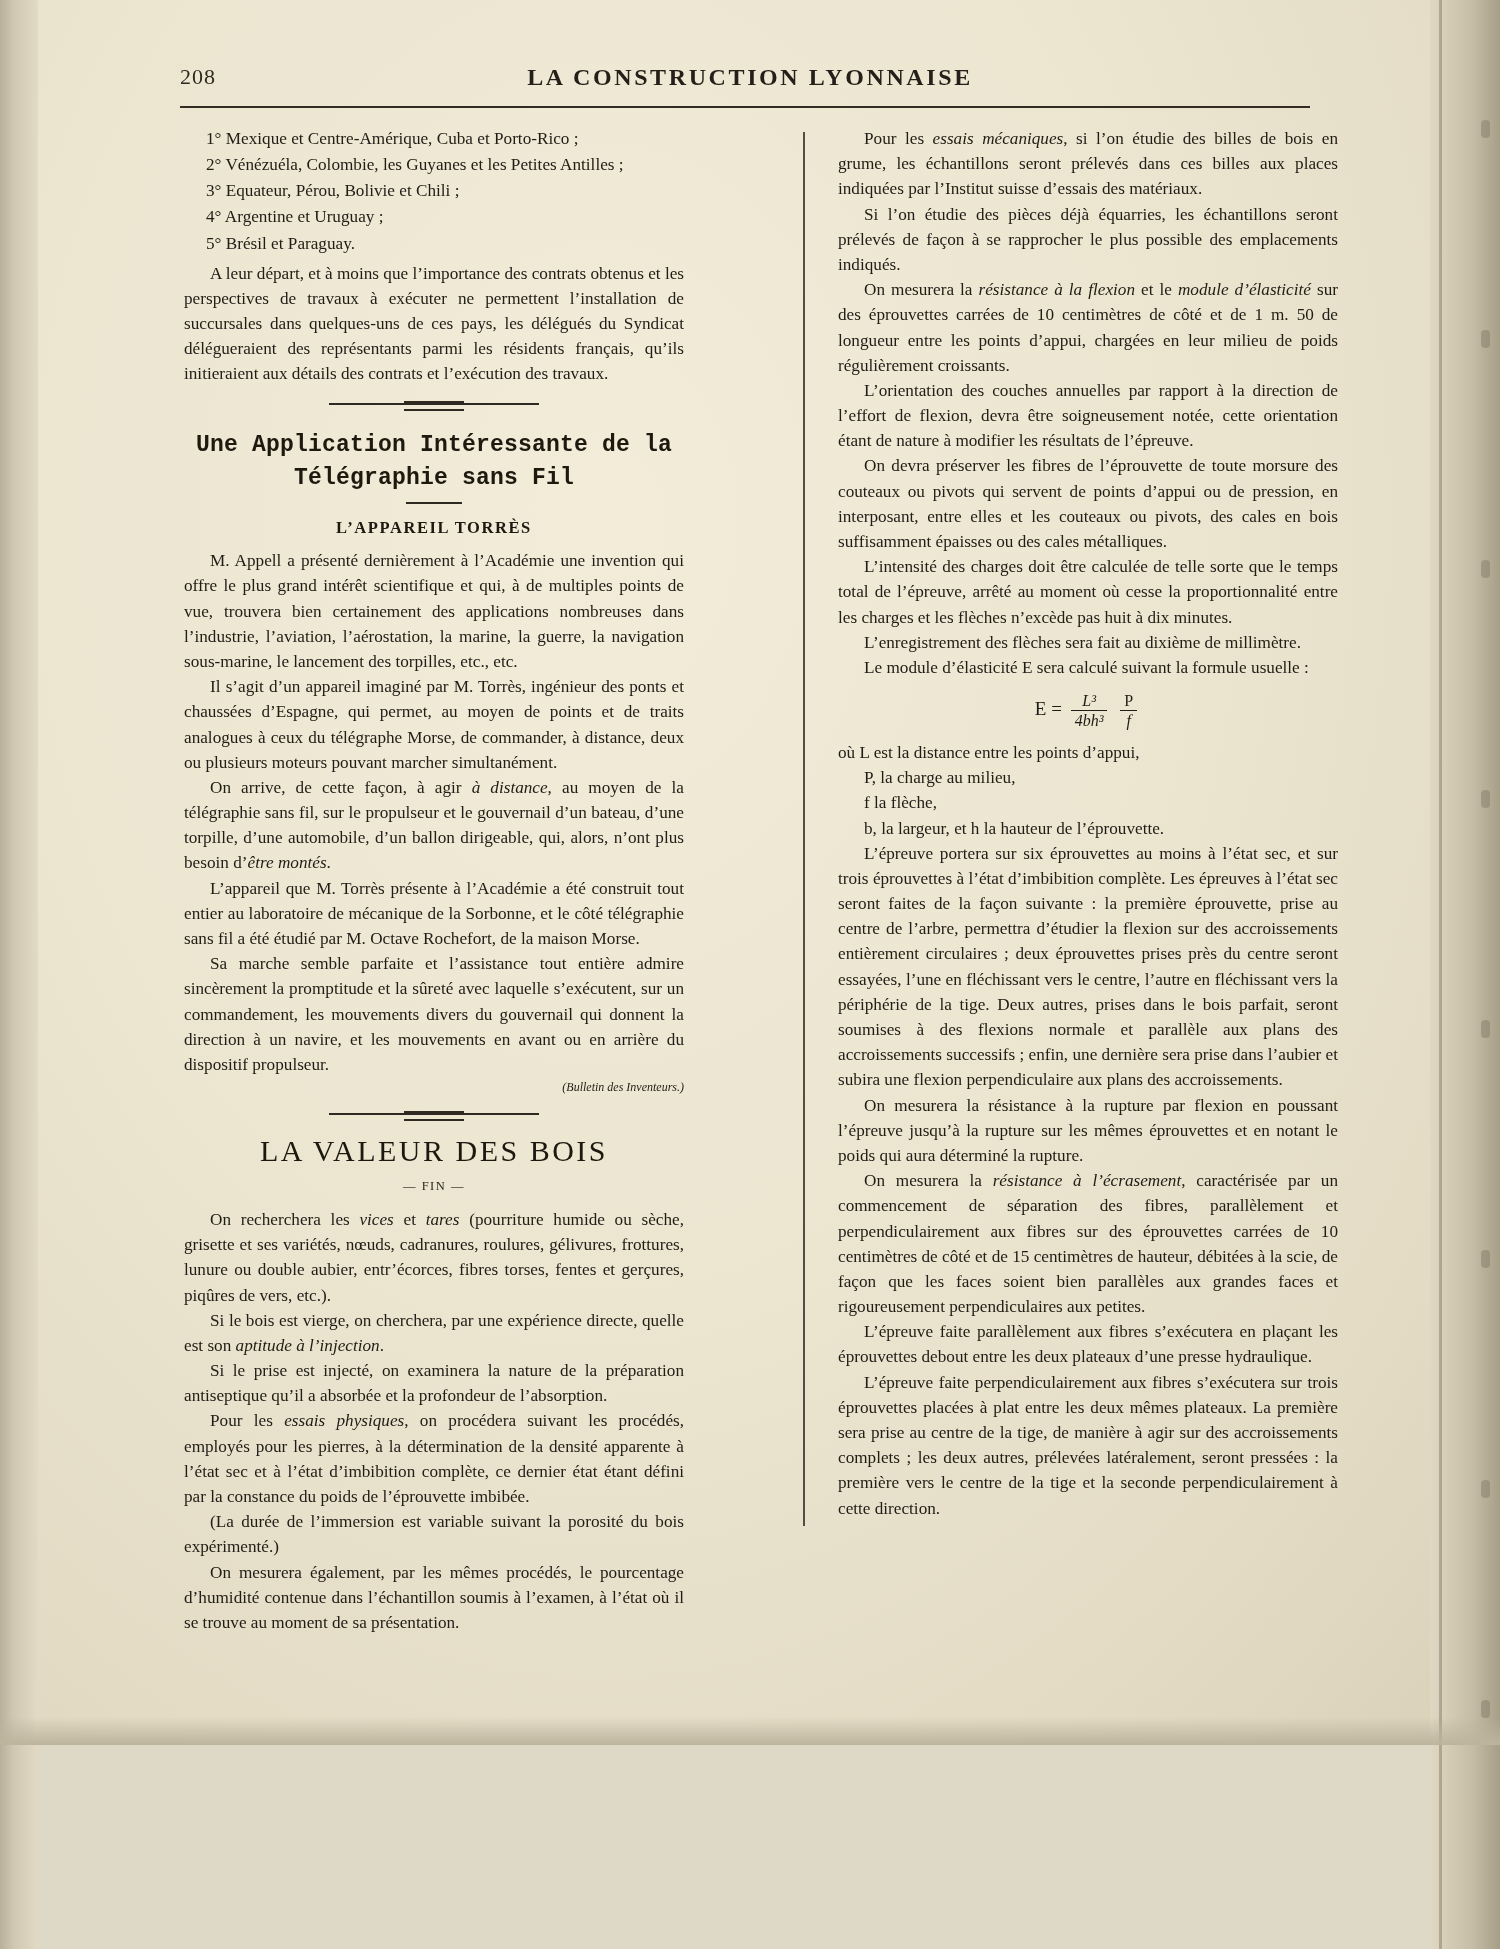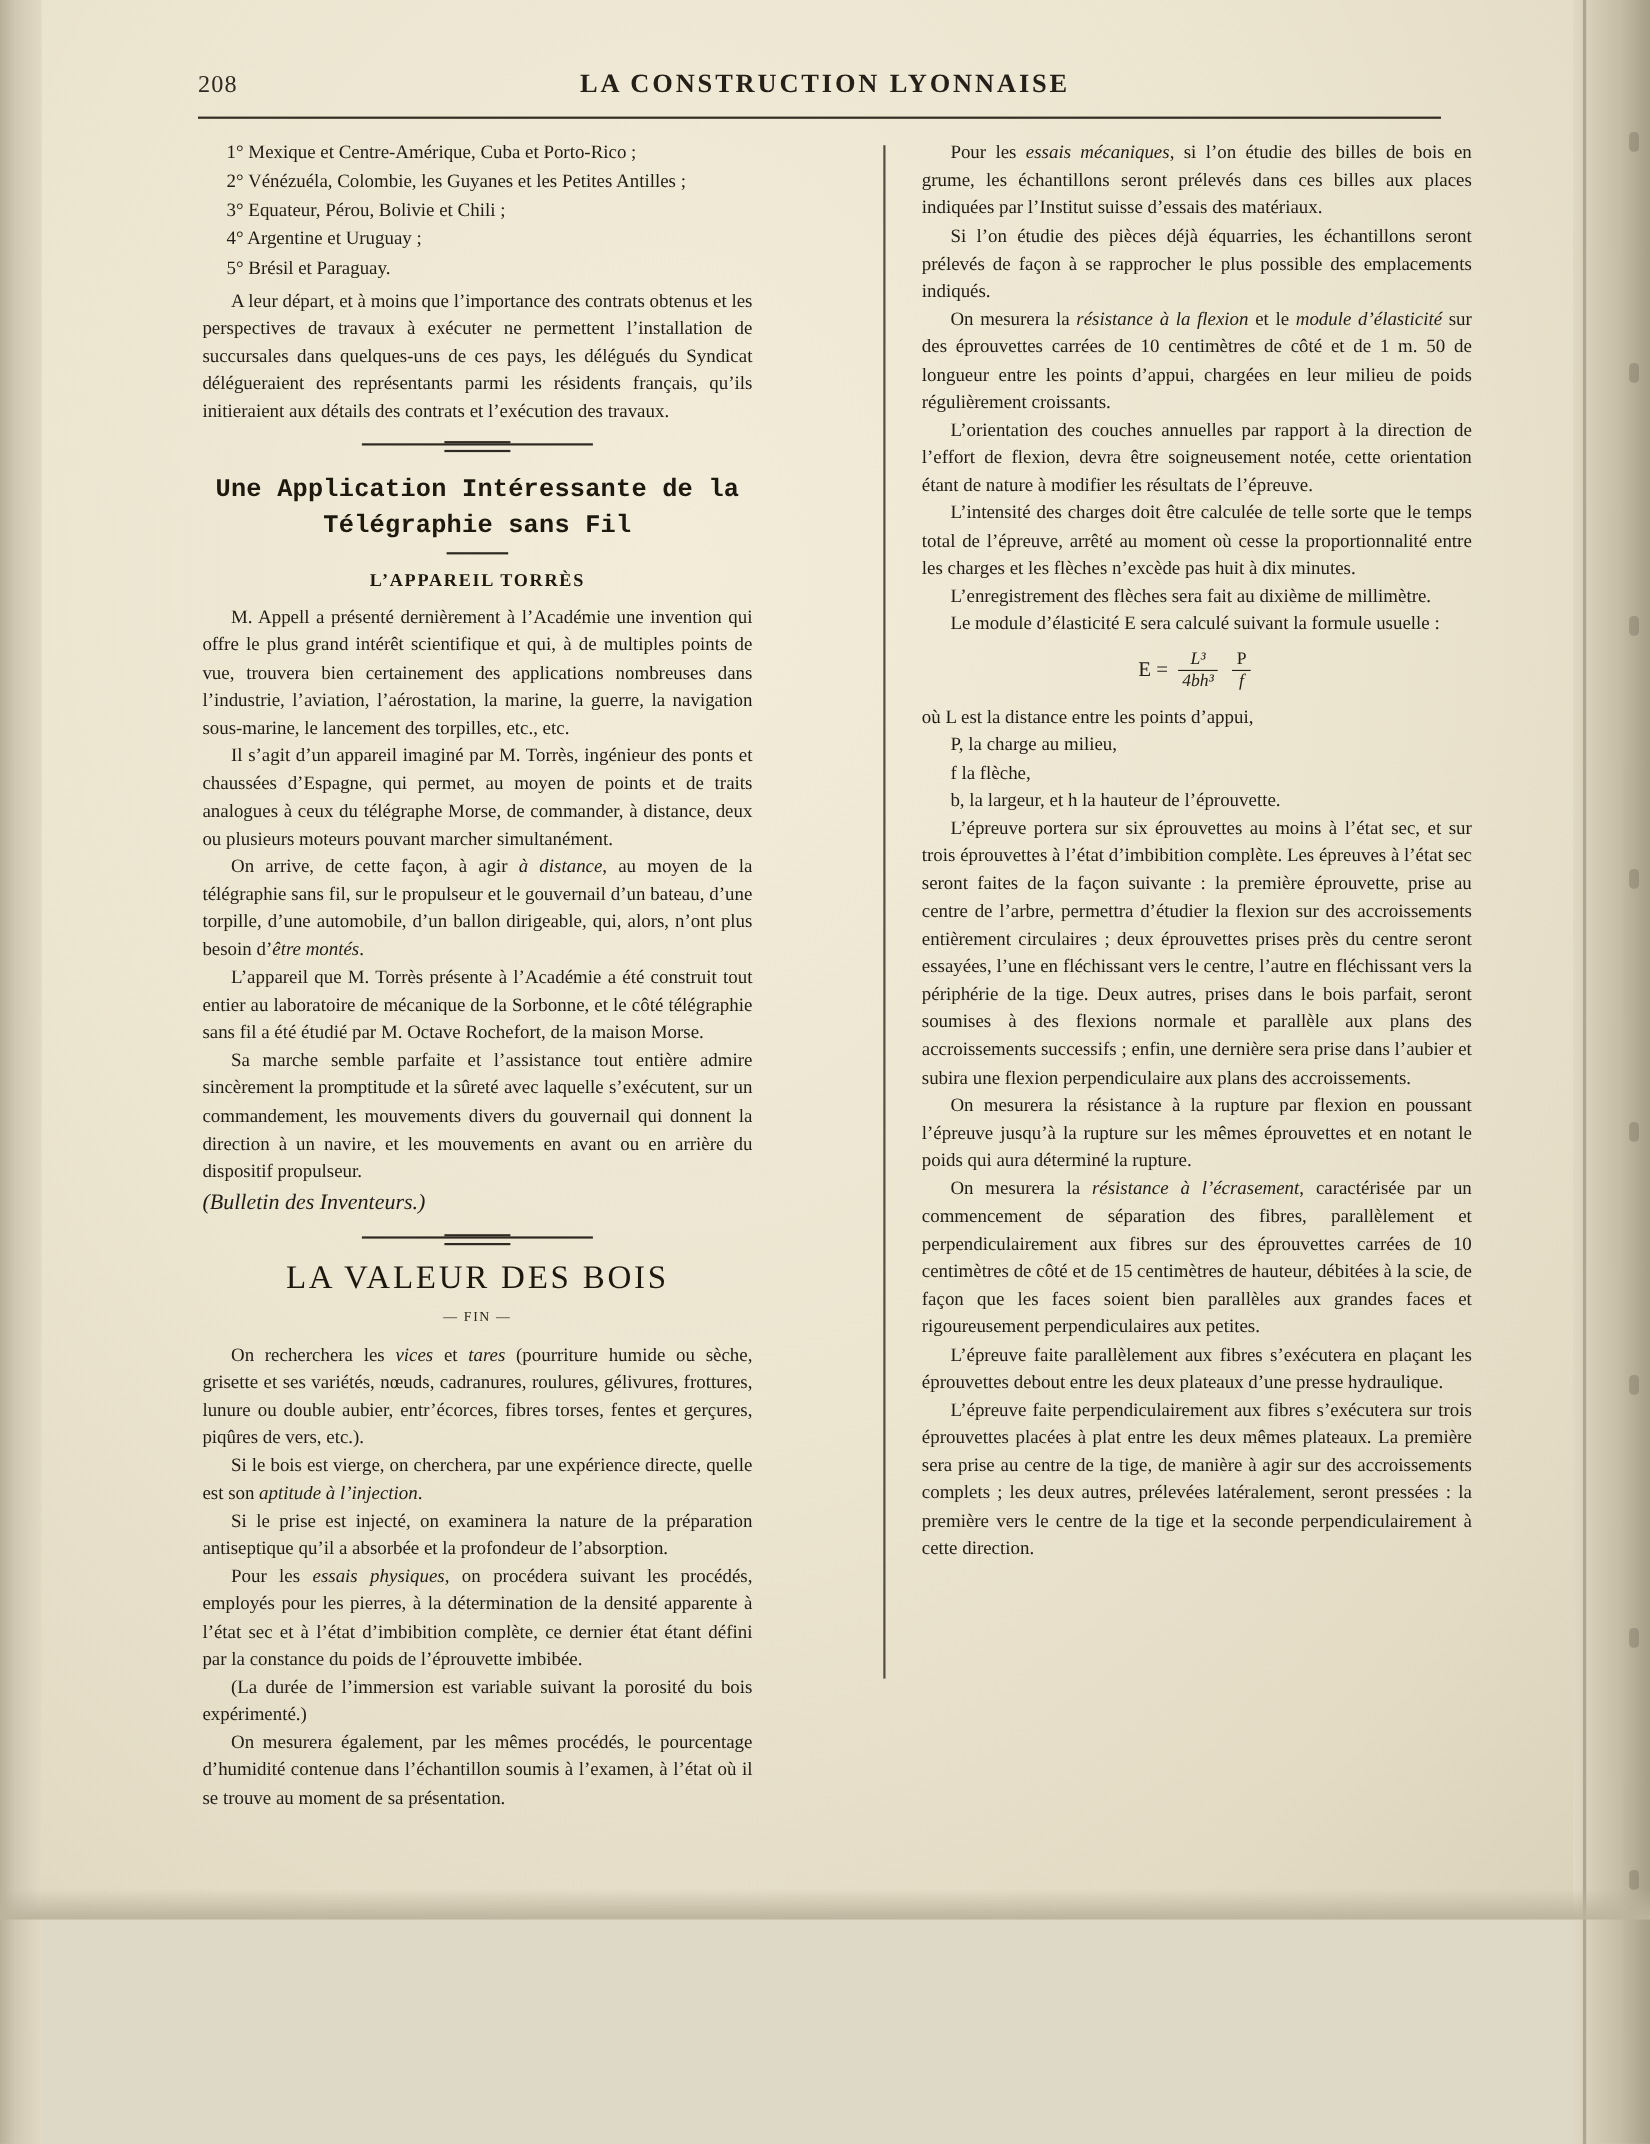--- a/index.html
+++ b/index.html
@@ -189,22 +189,23 @@
   }
   .fin {
     text-align: center;
     font-size: 12.5px;
     letter-spacing: 1.5px;
     margin: 0 0 12px 0;
     color: #2b261d;
     text-indent: 0;
   }
   .src {
+    text-align: right;
     font-style: italic;
-    font-size: 20px;
+    font-size: 12px;
     margin-top: 2px;
     text-indent: 0;
   }
   i, em { font-style: italic; }
 
   
   .formula {
     text-align: center;
     margin: 12px 0 10px 0;
     font-size: 19px;
@@ -307,20 +308,21 @@
     <div class="col col-right">
 
       <p>
         <span>Pour les </span><i>essais mécaniques</i><span>, si l’on étudie des billes de bois en grume, les échantillons seront prélevés dans ces billes aux places indiquées par l’Institut suisse d’essais des matériaux.</span>
       </p>
       <p>Si l’on étudie des pièces déjà équarries, les échantillons seront prélevés de façon à se rapprocher le plus possible des emplacements indiqués.</p>
       <p>
         <span>On mesurera la </span><i>résistance à la flexion</i><span> et le </span><i>module d’élasticité</i><span> sur des éprouvettes carrées de 10 centimètres de côté et de 1 m. 50 de longueur entre les points d’appui, chargées en leur milieu de poids régulièrement croissants.</span>
       </p>
       <p>L’orientation des couches annuelles par rapport à la direction de l’effort de flexion, devra être soigneusement notée, cette orientation étant de nature à modifier les résultats de l’épreuve.</p>
+      <p>On devra préserver les fibres de l’éprouvette de toute morsure des couteaux ou pivots qui servent de points d’appui ou de pression, en interposant, entre elles et les couteaux ou pivots, des cales en bois suffisamment épaisses ou des cales métalliques.</p>
       <p>L’intensité des charges doit être calculée de telle sorte que le temps total de l’épreuve, arrêté au moment où cesse la proportionnalité entre les charges et les flèches n’excède pas huit à dix minutes.</p>
       <p>L’enregistrement des flèches sera fait au dixième de millimètre.</p>
       <p>Le module d’élasticité E sera calculé suivant la formule usuelle :</p>
 
       <div class="formula">
         <span>E =</span>
         <span class="frac">
           <span class="num eqvar">L³</span>
           <span class="den eqvar">4bh³</span>
         </span>

